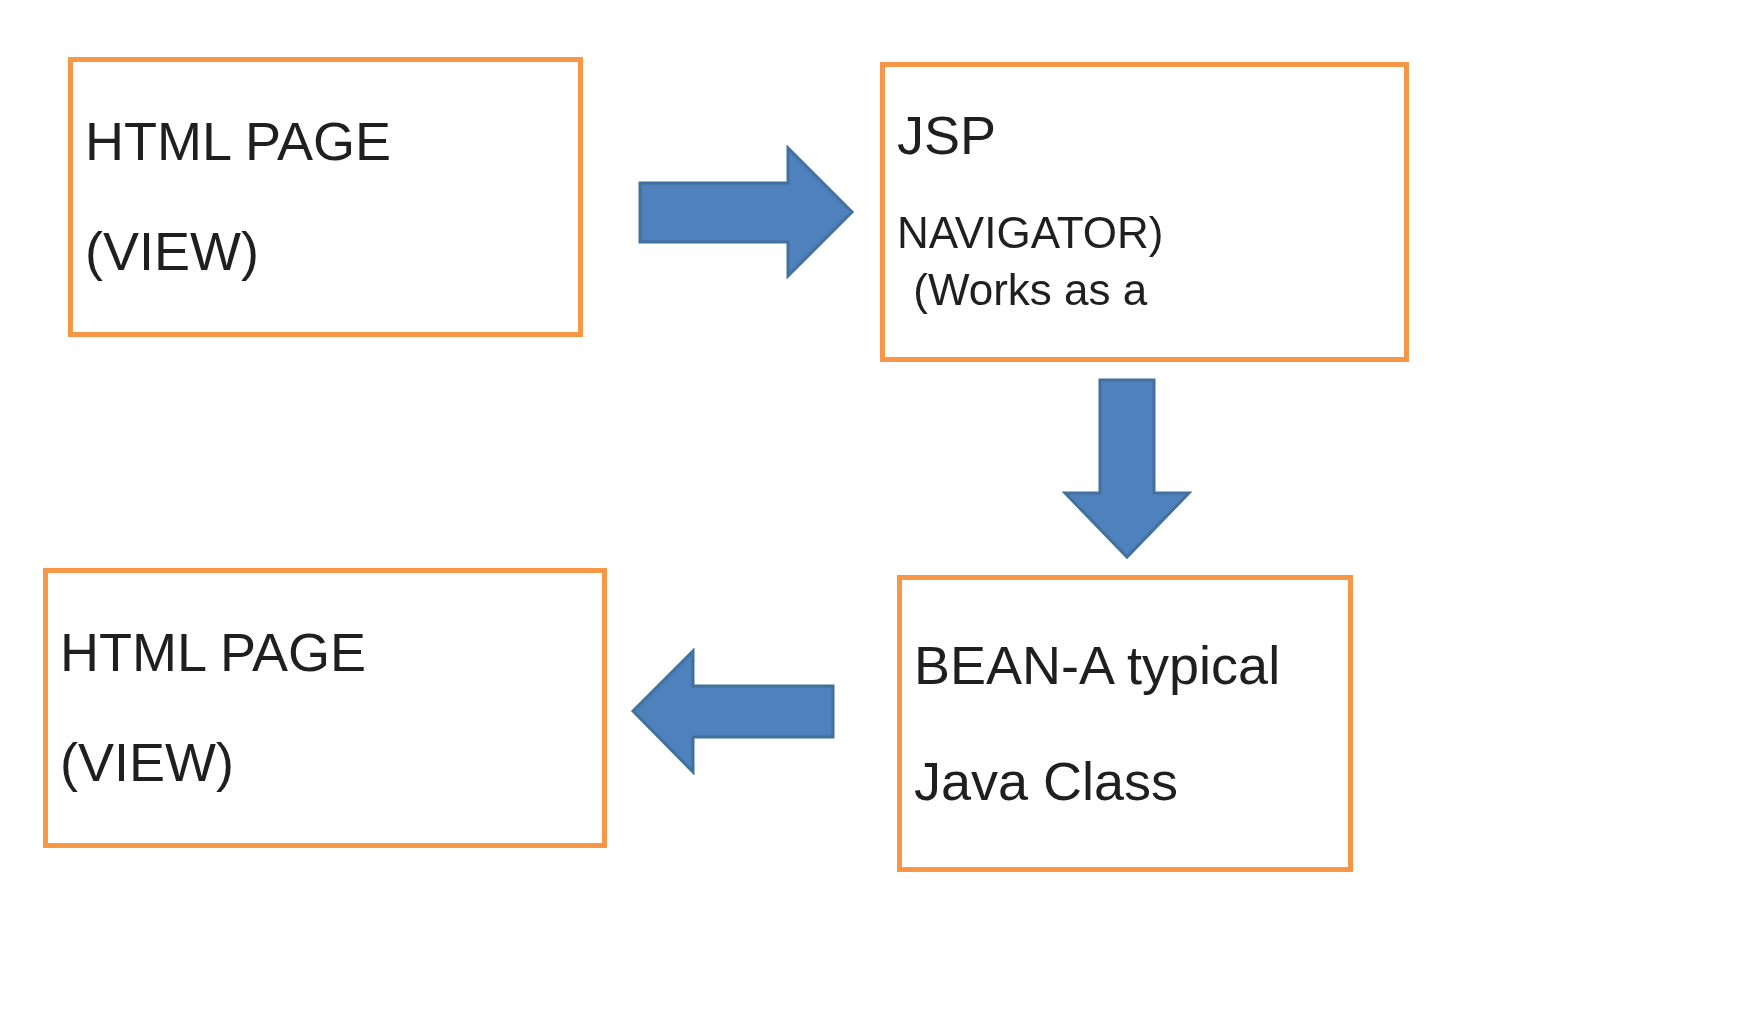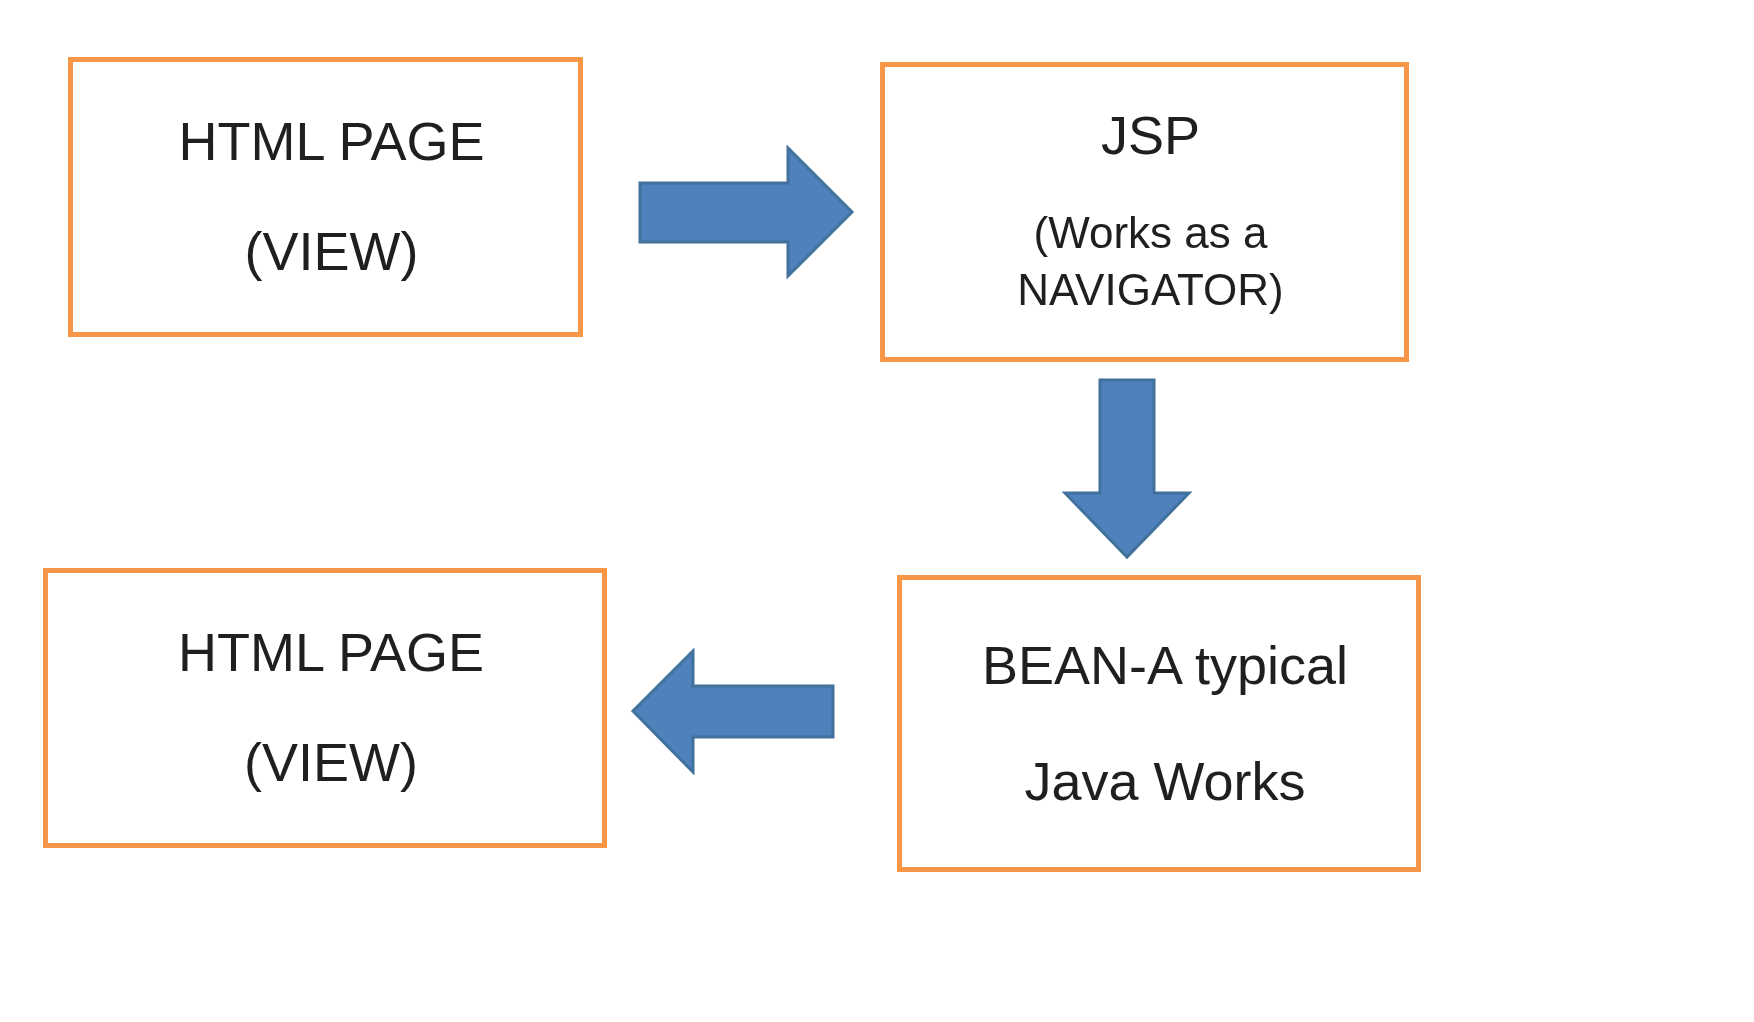--- a/index.html
+++ b/index.html
@@ -15,40 +15,40 @@
     background: var(--background, #ffffff);
     overflow: hidden;
   }
   .box {
     position: absolute;
     border: 5px solid var(--box-border, #F79646);
     background: #ffffff;
     box-sizing: border-box;
     display: flex;
     flex-direction: column;
-    align-items: center;
+    align-items: flex-start;
     justify-content: space-evenly;
     text-align: center;
     color: var(--text, #1f1f1f);
     padding-left: 12px;
   }
   .box .line {
     font-size: 54px;
     line-height: 1.1;
     white-space: nowrap;
   }
   .box .subline {
     font-size: 44px;
     line-height: 1.3;
     white-space: nowrap;
   }
   .box-html-top    { left: 68px;  top: 57px;  width: 515px; height: 280px; }
   .box-jsp         { left: 880px; top: 62px;  width: 529px; height: 300px; }
   .box-html-bottom { left: 43px;  top: 568px; width: 564px; height: 280px; }
-  .box-bean        { left: 897px; top: 575px; width: 524px; height: 297px; }
+  .box-bean        { left: 897px; top: 575px; width: 456px; height: 297px; }
 
   .arrow {
     position: absolute;
   }
   .arrow svg polygon {
     fill: var(--arrow-fill, #4F81BD);
     stroke: var(--arrow-stroke, #41719C);
     stroke-width: 3;
     stroke-linejoin: miter;
   }
@@ -62,33 +62,33 @@
 <div class="canvas">
 
   <div class="box box-html-top">
     <div class="line">HTML PAGE</div>
     <div class="line">(VIEW)</div>
   </div>
 
   <div class="box box-jsp">
     <div class="line">JSP</div>
     <div>
+      <div class="subline">NAVIGATOR)</div>
       <div class="subline">(Works as a</div>
-      <div class="subline">NAVIGATOR)</div>
     </div>
   </div>
 
   <div class="box box-html-bottom">
     <div class="line">HTML PAGE</div>
     <div class="line">(VIEW)</div>
   </div>
 
   <div class="box box-bean">
     <div class="line">BEAN-A typical</div>
-    <div class="line">Java Works</div>
+    <div class="line">Java Class</div>
   </div>
 
   <div class="arrow arrow-right">
     <svg width="217" height="135" viewBox="0 0 217 135" xmlns="http://www.w3.org/2000/svg">
       <polygon points="2,38 150,38 150,3 214,67 150,131 150,97 2,97"></polygon>
     </svg>
   </div>
 
   <div class="arrow arrow-down">
     <svg width="130" height="182" viewBox="0 0 130 182" xmlns="http://www.w3.org/2000/svg">

